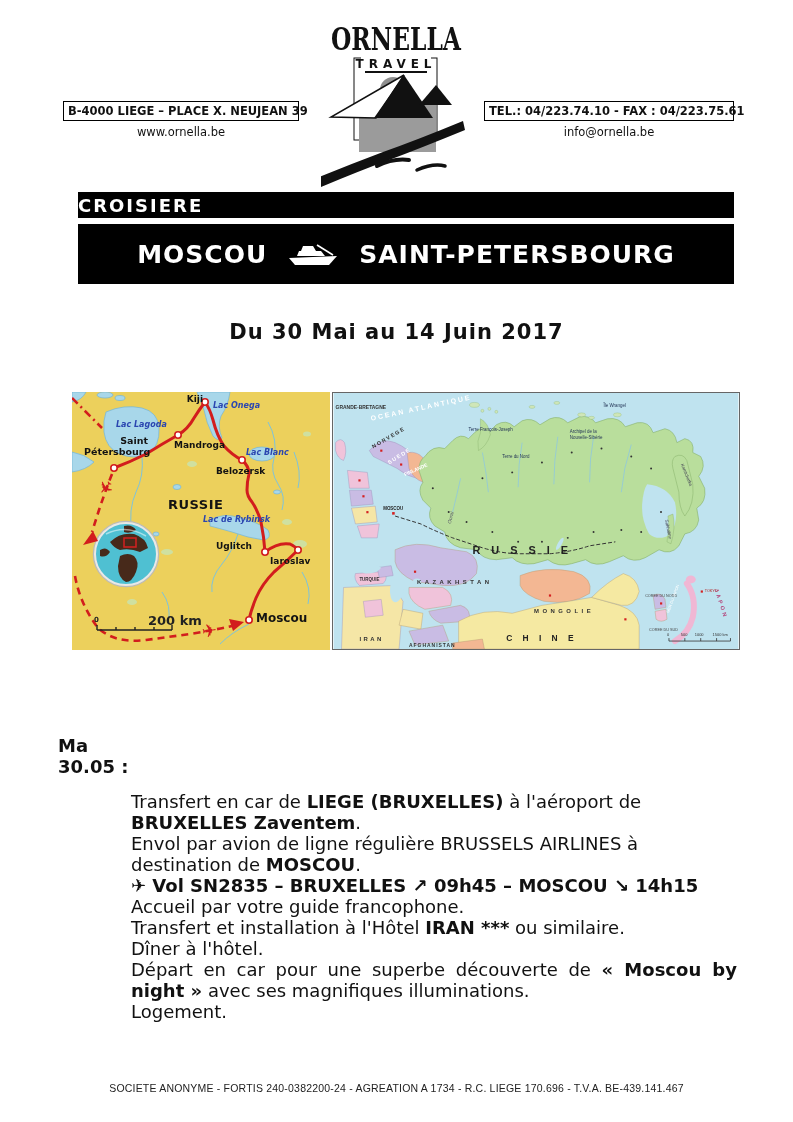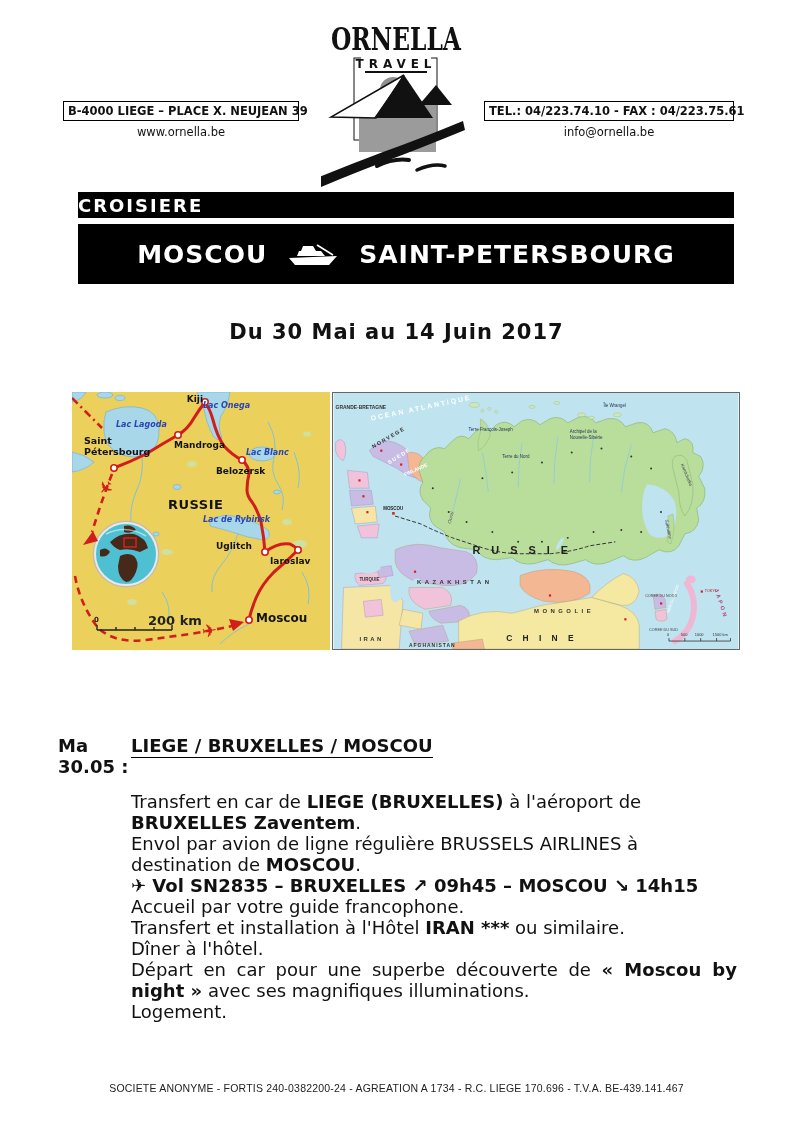--- a/index.html
+++ b/index.html
@@ -168,30 +168,30 @@
       <g stroke="#222" stroke-width="1.4">
         <line x1="25" y1="238" x2="100" y2="238"></line>
         <line x1="25" y1="233" x2="25" y2="238"></line>
           <line x1="44" y1="235" x2="44" y2="238"></line>
         <line x1="63" y1="235" x2="63" y2="238"></line>
           <line x1="82" y1="235" x2="82" y2="238"></line>
         <line x1="100" y1="233" x2="100" y2="238"></line>
       </g>
     </svg>
 
-    <span class="mc" style="left:12px;top:44px;width:64px;text-align:left;font-size:9.5px;">Saint Pétersbourg</span>
+    <span class="mc" style="left:12px;top:44px;width:64px;text-align:right;font-size:9.5px;">Saint Pétersbourg</span>
     <span class="mc" style="left:105px;top:2px;width:26px;text-align:right;">Kiji</span>
     <span class="mc" style="left:102px;top:48px;width:46px;">Mandroga</span>
     <span class="mc" style="left:144px;top:74px;width:48px;">Belozersk</span>
     <span class="mc" style="left:144px;top:149px;width:34px;text-align:right;">Uglitch</span>
     <span class="mc" style="left:198px;top:164px;width:44px;">Iaroslav</span>
     <span class="mc" style="left:184px;top:220px;width:54px;font-size:12px;">Moscou</span>
     <span class="mc" style="left:96px;top:106px;width:52px;font-size:13px;letter-spacing:.5px;">RUSSIE</span>
     <span class="ml" style="left:44px;top:28px;">Lac Lagoda</span>
-    <span class="ml" style="left:131px;top:9px;">Lac Onega</span>
+    <span class="ml" style="left:141px;top:9px;">Lac Onega</span>
     <span class="ml" style="left:174px;top:56px;">Lac Blanc</span>
     <span class="ml" style="left:131px;top:123px;">Lac de Rybinsk</span>
     <span class="msc" style="left:22px;top:224px;font-size:7px;">0</span>
     <span class="msc" style="left:76px;top:221px;">200 km</span>
   </div>
 
   <div class="map-right">
     <svg width="406" height="256" viewBox="0 0 408 258" font-family="Liberation Sans, sans-serif">
       <rect width="408" height="258" fill="#bfe3ef"></rect>
 
@@ -328,21 +328,20 @@
       <text x="336" y="245" fill="#333" font-size="4">0</text>
       <text x="350" y="245" fill="#333" font-size="4">500</text>
       <text x="364" y="245" fill="#333" font-size="4">1000</text>
       <text x="382" y="245" fill="#333" font-size="4">1500 km</text>
     </svg>
   </div>
 
   <div class="itin">
     <div class="day-row">
       <span class="it-day">Ma 30.05 :</span>
-      <span class="it-title">LIEGE / BRUXELLES / MOSCOU</span>
     </div>
     <div class="it-body">
         <div class="it-line"><span>Transfert en car de </span><span class="b">LIEGE (BRUXELLES)</span><span> à l'aéroport de </span><span class="b">BRUXELLES Zaventem</span><span>.</span></div>
         <div class="it-line"><span>Envol par avion de ligne régulière BRUSSELS AIRLINES à destination de </span><span class="b">MOSCOU</span><span>.</span></div>
         <div class="it-line"><span class="b">✈ Vol SN2835 – BRUXELLES ↗ 09h45 – MOSCOU ↘ 14h15</span></div>
         <div class="it-line"><span>Accueil par votre guide francophone.</span></div>
         <div class="it-line"><span>Transfert et installation à l'Hôtel </span><span class="b">IRAN ***</span><span> ou similaire.</span></div>
         <div class="it-line"><span>Dîner à l'hôtel.</span></div>
         <div class="it-line just"><span>Départ en car pour une superbe découverte de </span><span class="b">« Moscou by night »</span><span> avec ses magnifiques illuminations.</span></div>
         <div class="it-line"><span>Logement.</span></div>

